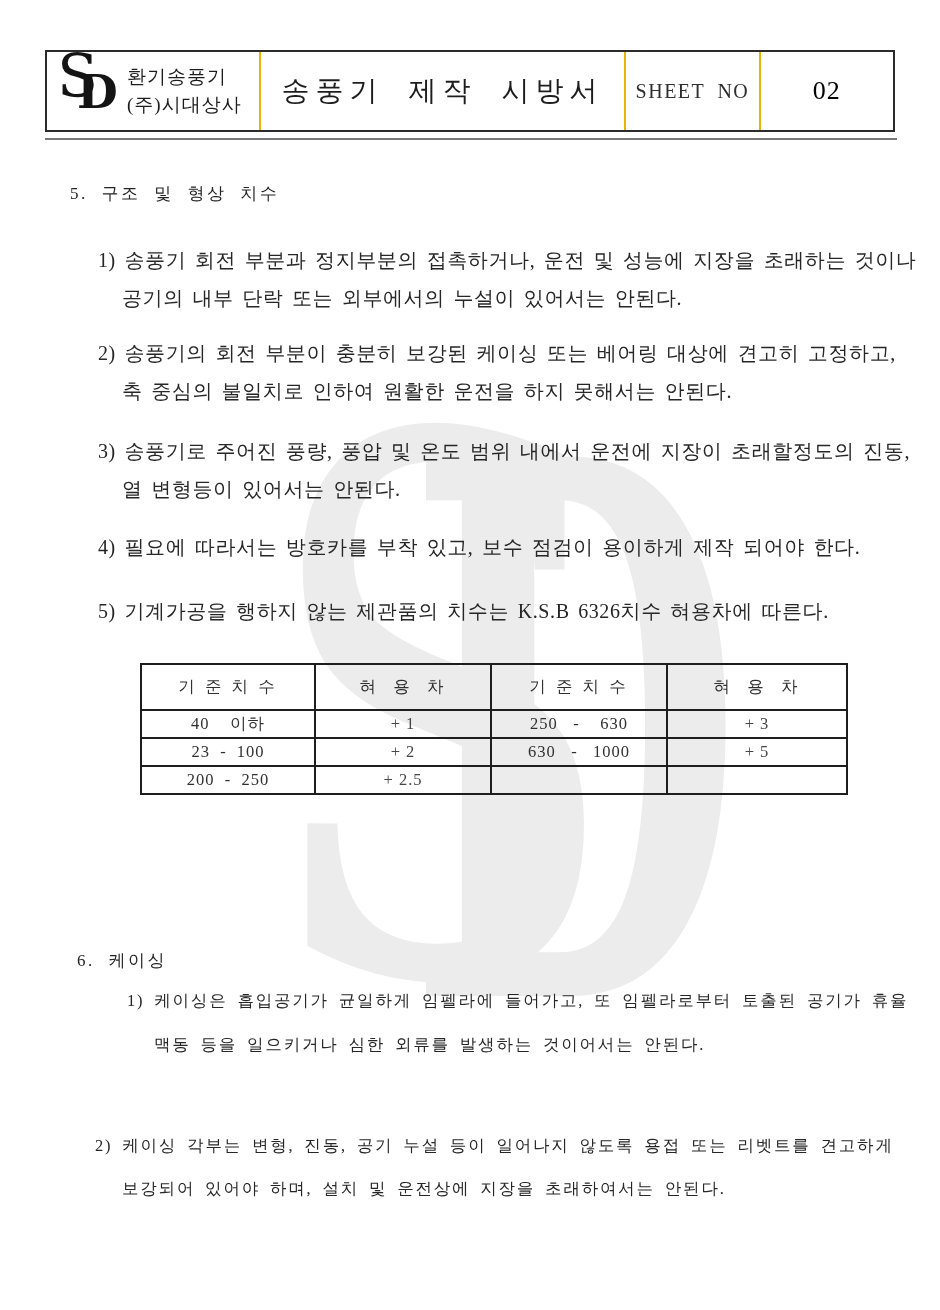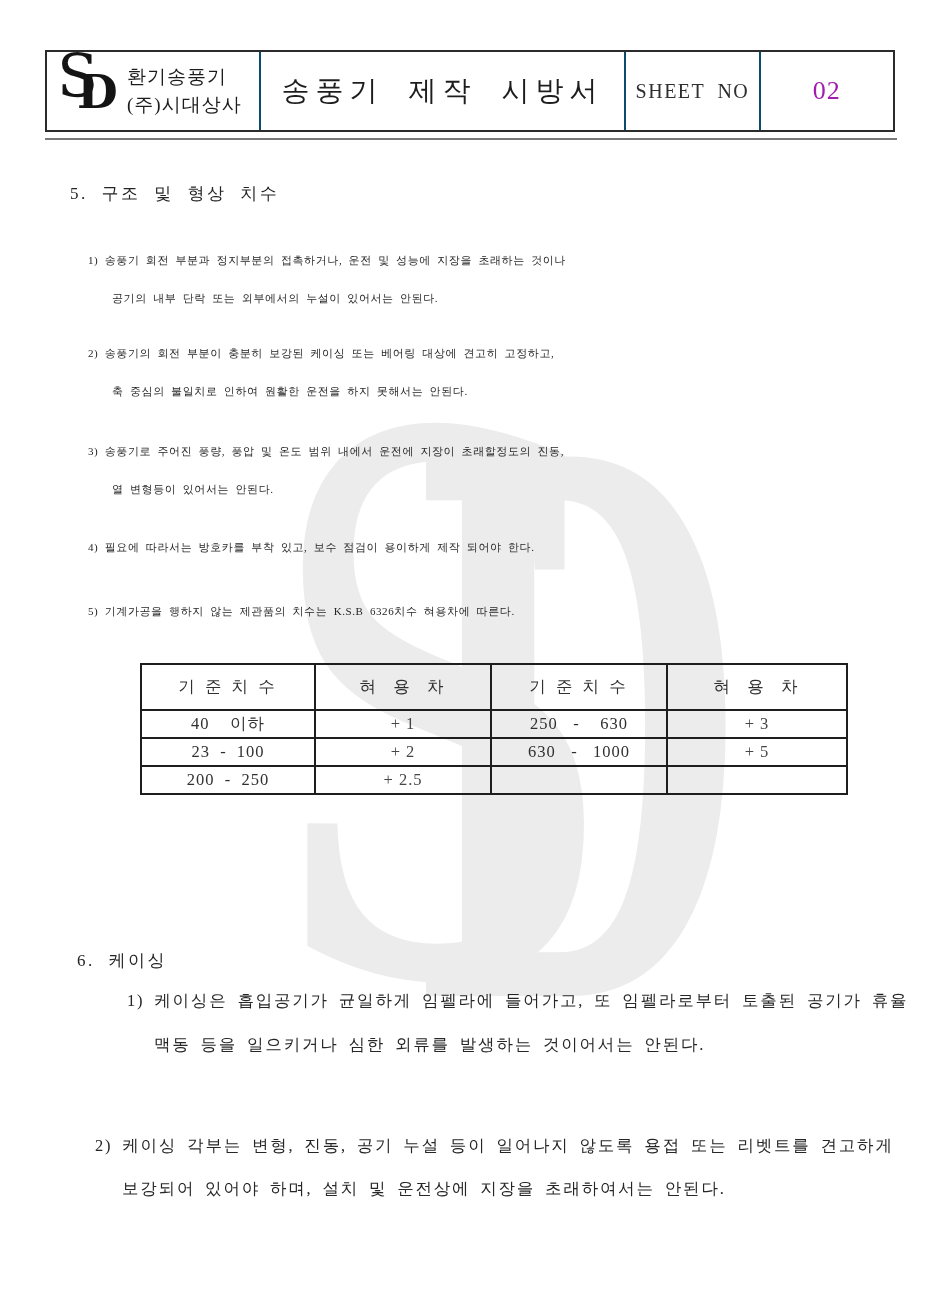--- a/index.html
+++ b/index.html
@@ -13,41 +13,41 @@
         font-family:"DejaVu Serif",serif; transform-origin:top left; user-select:none; }
   .wm-s { left:258px; top:346px; font-size:740px; transform:scaleX(0.72); }
   .wm-d { left:408px; top:366px; font-size:740px; font-weight:bold; transform:scaleX(0.52); }
   
   .hdr {
     position:absolute; z-index:2; left:45px; top:50px; width:850px; height:82px;
     border:2px solid #2b2b2b; box-sizing:border-box; display:flex; background:transparent;
   }
   .hdr-underline { position:absolute; z-index:2; left:45px; top:138px; width:852px; height:2px; background:#787878; }
   .hcell { box-sizing:border-box; display:flex; align-items:center; justify-content:center; }
-  .hcell + .hcell { border-left:2px solid #0c4a6e; }
+  .hcell + .hcell { border-left:2px solid #eab308; }
   .c-logo  { width:213px; justify-content:flex-start; }
   .c-title { width:367px; }
   .c-sheet { width:135px; }
   .c-num   { width:135px; }
   .monogram { position:relative; width:64px; height:72px; margin-left:10px; flex:0 0 auto; }
   .mono-s { position:absolute; left:0px; top:-9px; font-size:60px; line-height:1; color:#141414;
             font-family:"DejaVu Serif",serif; }
   .mono-d { position:absolute; left:20px; top:13px; font-size:47px; line-height:1; color:#141414;
             font-weight:bold; font-family:"DejaVu Serif",serif; }
   .company { margin-left:6px; font-size:19px; line-height:1.5; letter-spacing:1px; color:#1c1c1c; white-space:nowrap; }
   .doc-title { font-size:28px; letter-spacing:6px; word-spacing:12px; color:#1d1d1d; white-space:nowrap; }
   .sheet-label { font-size:20px; letter-spacing:1.5px; word-spacing:6px; color:#2e2e2e; }
-  .sheet-num { font-size:26px; letter-spacing:1px; color:#a21caf; }
+  .sheet-num { font-size:26px; letter-spacing:1px; color:#000000; }
   
   .content { position:absolute; z-index:1; left:0; top:0; width:100%; height:100%; }
   .sec-heading { position:absolute; font-size:17px; letter-spacing:2.5px; word-spacing:7px; color:#242424; white-space:nowrap; }
   .h5 { left:70px; top:182px; }
   .h6 { left:77px; top:917px;margin-top:32px; }
   .item { position:absolute; white-space:nowrap; }
-  .s5 .line { font-size:11px; line-height:38px; letter-spacing:0.6px; word-spacing:3px; color:#262626; }
+  .s5 .line { font-size:20px; line-height:38px; letter-spacing:0.6px; word-spacing:3px; color:#262626;margin-left:10px; }
   .s6 .line { font-size:16.5px; letter-spacing:1.8px; word-spacing:4px; color:#262626; }
   .i61 .line { line-height:44px;margin-left:32px; }
   .i62 .line { line-height:43px; }
   .line.cont5 { padding-left:24px; }
   .line.cont6 { padding-left:27px; }
   .it1 { left:88px; top:241px; }
   .it2 { left:88px; top:334px; }
   .it3 { left:88px; top:432px; }
   .it4 { left:88px; top:528px; }
   .it5 { left:88px; top:592px; }

